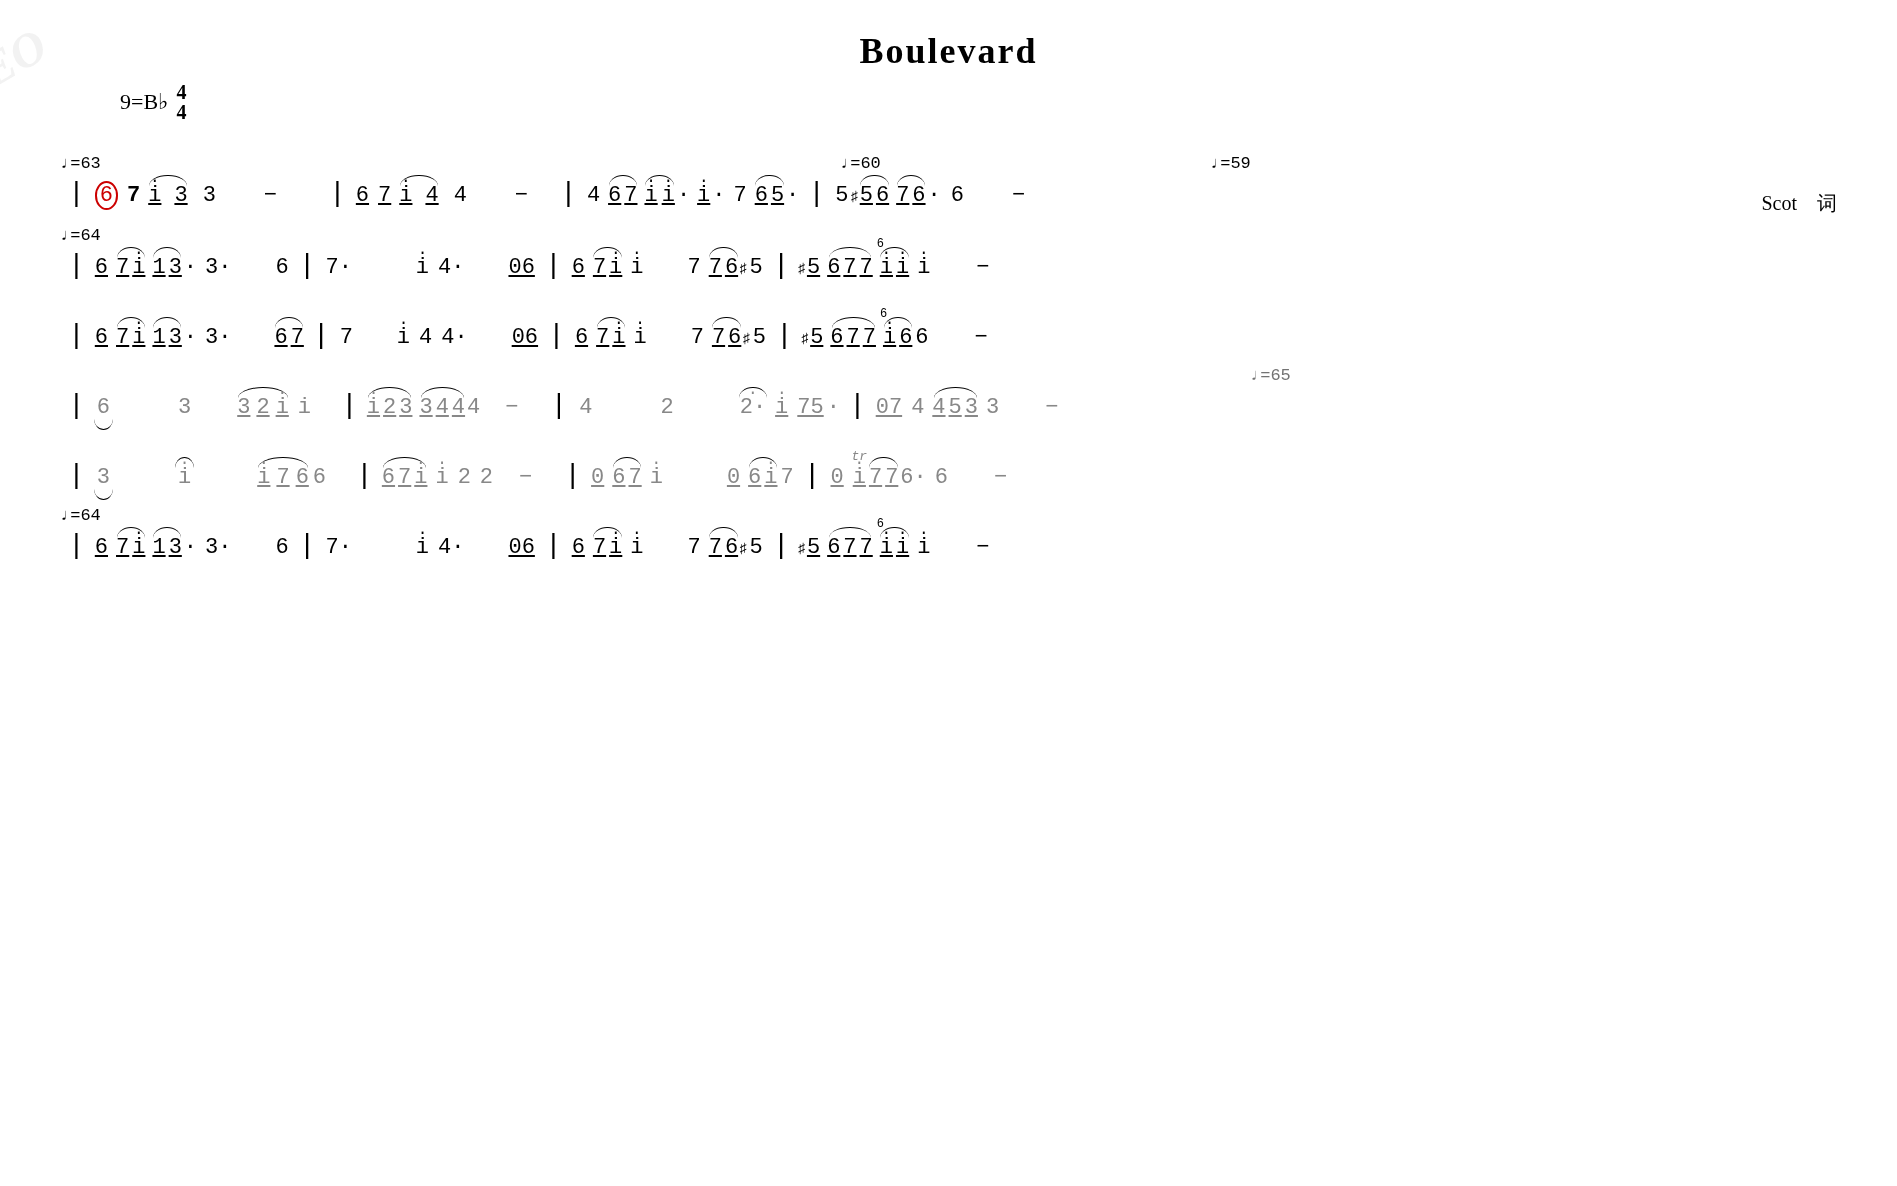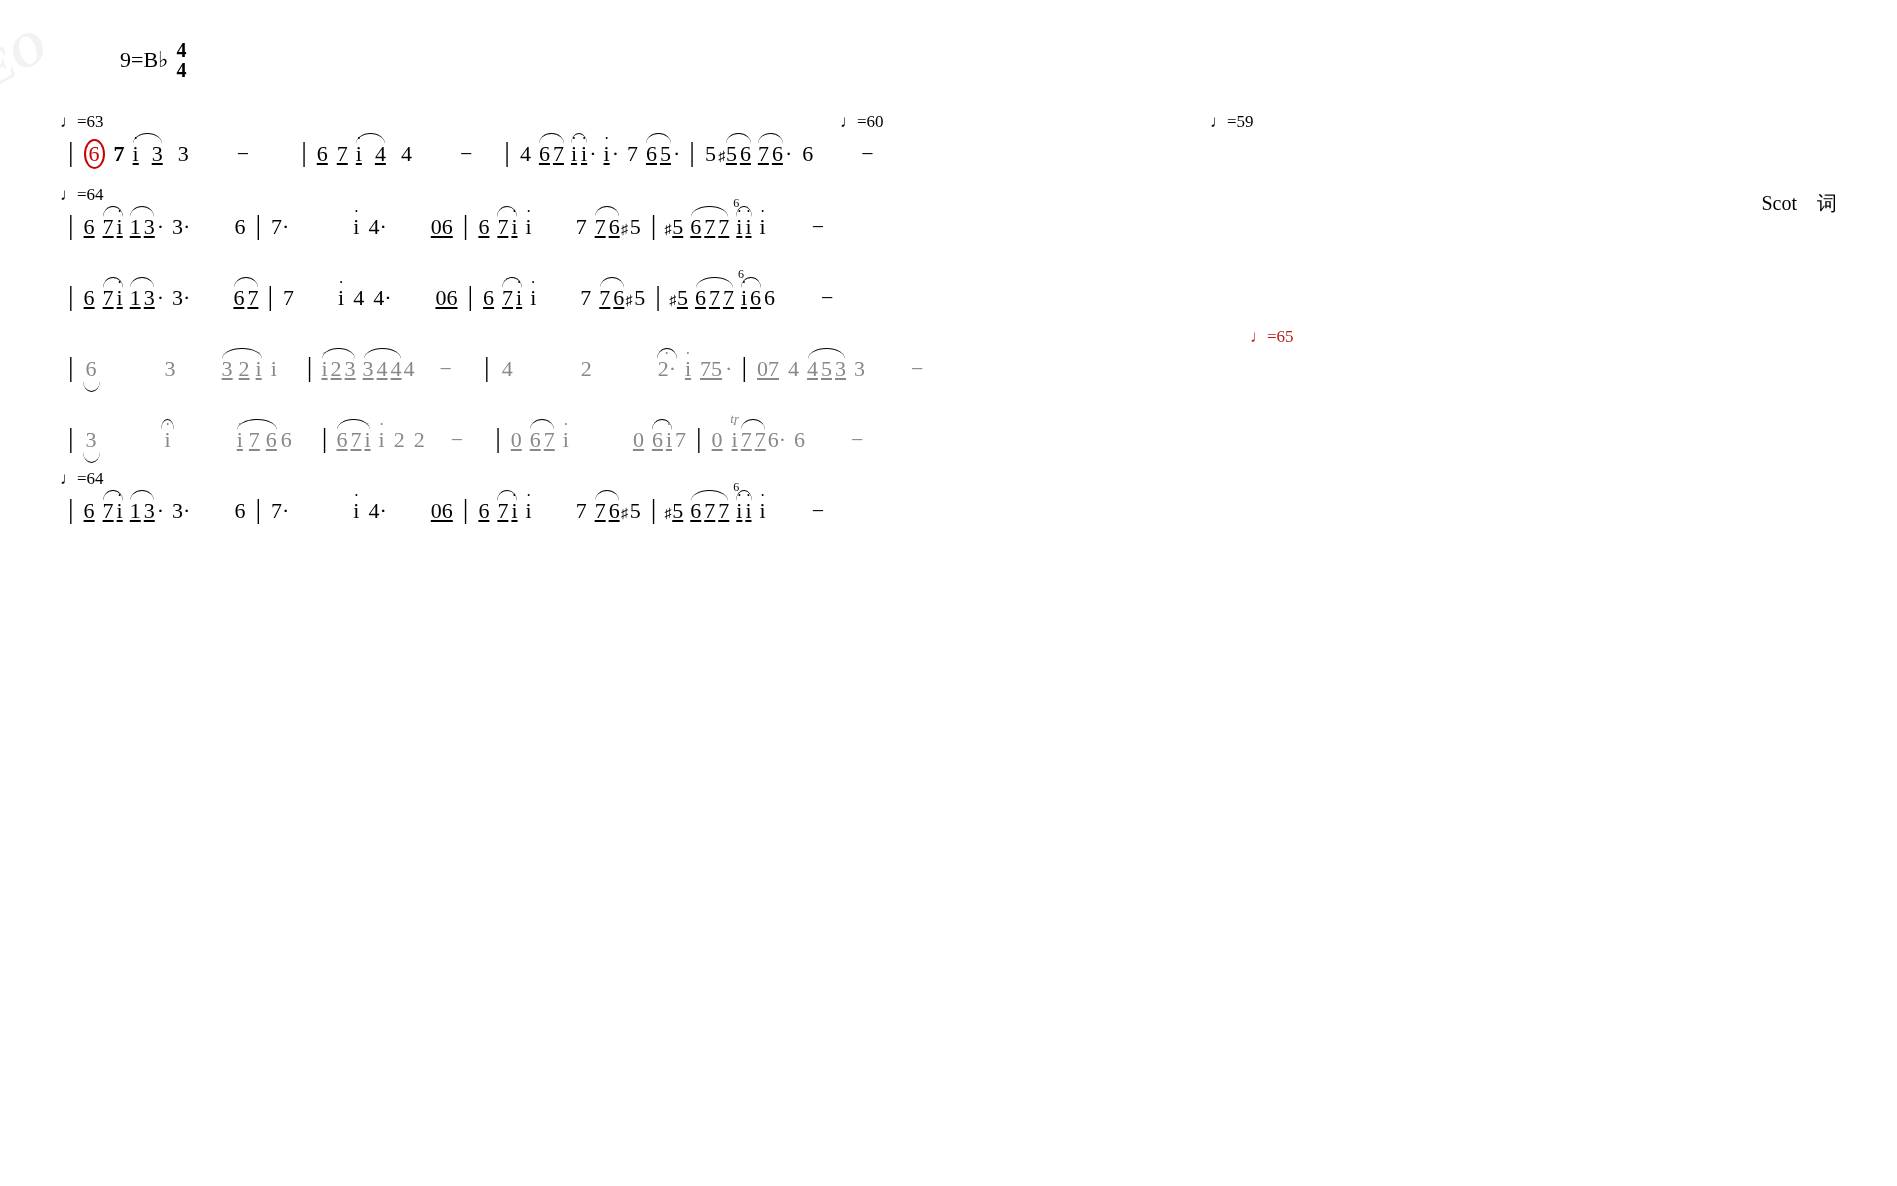--- a/index.html
+++ b/index.html
@@ -161,33 +161,34 @@
 </head>
 <body>
 
 <div class="page">
 
   <div class="watermark">
     <div class="watermark-text">EO</div>
   </div>
 
   <div class="title-section">
+    <div class="song-title">Boulevard</div>
   </div>
 
   <div style="display:flex; align-items:center; margin: 10px 0 0 60px; gap:0;">
     <span style="font-size:22px;">9=B♭</span>
     <span style="display:inline-flex;flex-direction:column;align-items:center;margin-left:8px;line-height:1;">
       <span style="font-size:20px;font-weight:bold;display:block;line-height:1;">4</span>
       <span style="font-size:20px;font-weight:bold;display:block;line-height:1;">4</span>
     </span>
   </div>
 
   <div style="position:absolute;right:60px;top:190px;font-size:20px;margin-left:8px;">Scot　词</div>
 
-  <div class="music-section" style="margin-top:30px;">
+  <div class="music-section" style="margin-top:30px;font-family:Liberation Mono, monospace;">
 
     <div class="row-container">
       <div class="tempo">
         <span>♩=63</span>
       </div>
 
       <div style="position:absolute;top:2px;left:780px;font-size:17px;">♩=60</div>
       <div style="position:absolute;top:2px;left:1150px;font-size:17px;">♩=59</div>
       <div class="row-notes">
 
@@ -496,21 +497,21 @@
         </span>
         <span class="sp-s"></span>
         <span class="note-wrap">
           <span class="n-hi" style="font-size:22px;text-decoration:underline;margin:0 2px;">i</span>
         </span>
         <span class="sp-s"></span>
         <span style="font-size:22px;text-decoration:underline;margin:0 2px;">75</span>
         <span style="font-size:22px;margin:0 1px;">·</span>
         <span class="barline" style="color:#000;">|</span>
 
-        <div style="position:absolute;top:2px;left:1190px;font-size:17px;color:#b91c1c;">♩=65</div>
+        <div style="position:absolute;top:2px;left:1190px;font-size:17px;color:#737373;">♩=65</div>
         <span style="font-size:22px;text-decoration:underline;margin:0 2px;color:#888;">07</span>
         <span class="sp-s"></span>
         <span style="font-size:22px;margin:0 2px;color:#888;">4</span>
         <span class="sp-s"></span>
         <span class="arc-above" style="gap:1px;color:#888;">
           <span style="font-size:22px;text-decoration:underline;margin:0 1px;">4</span>
           <span style="font-size:22px;text-decoration:underline;margin:0 1px;">5</span>
           <span style="font-size:22px;text-decoration:underline;margin:0 1px;">3</span>
         </span>
         <span class="sp-s"></span>

